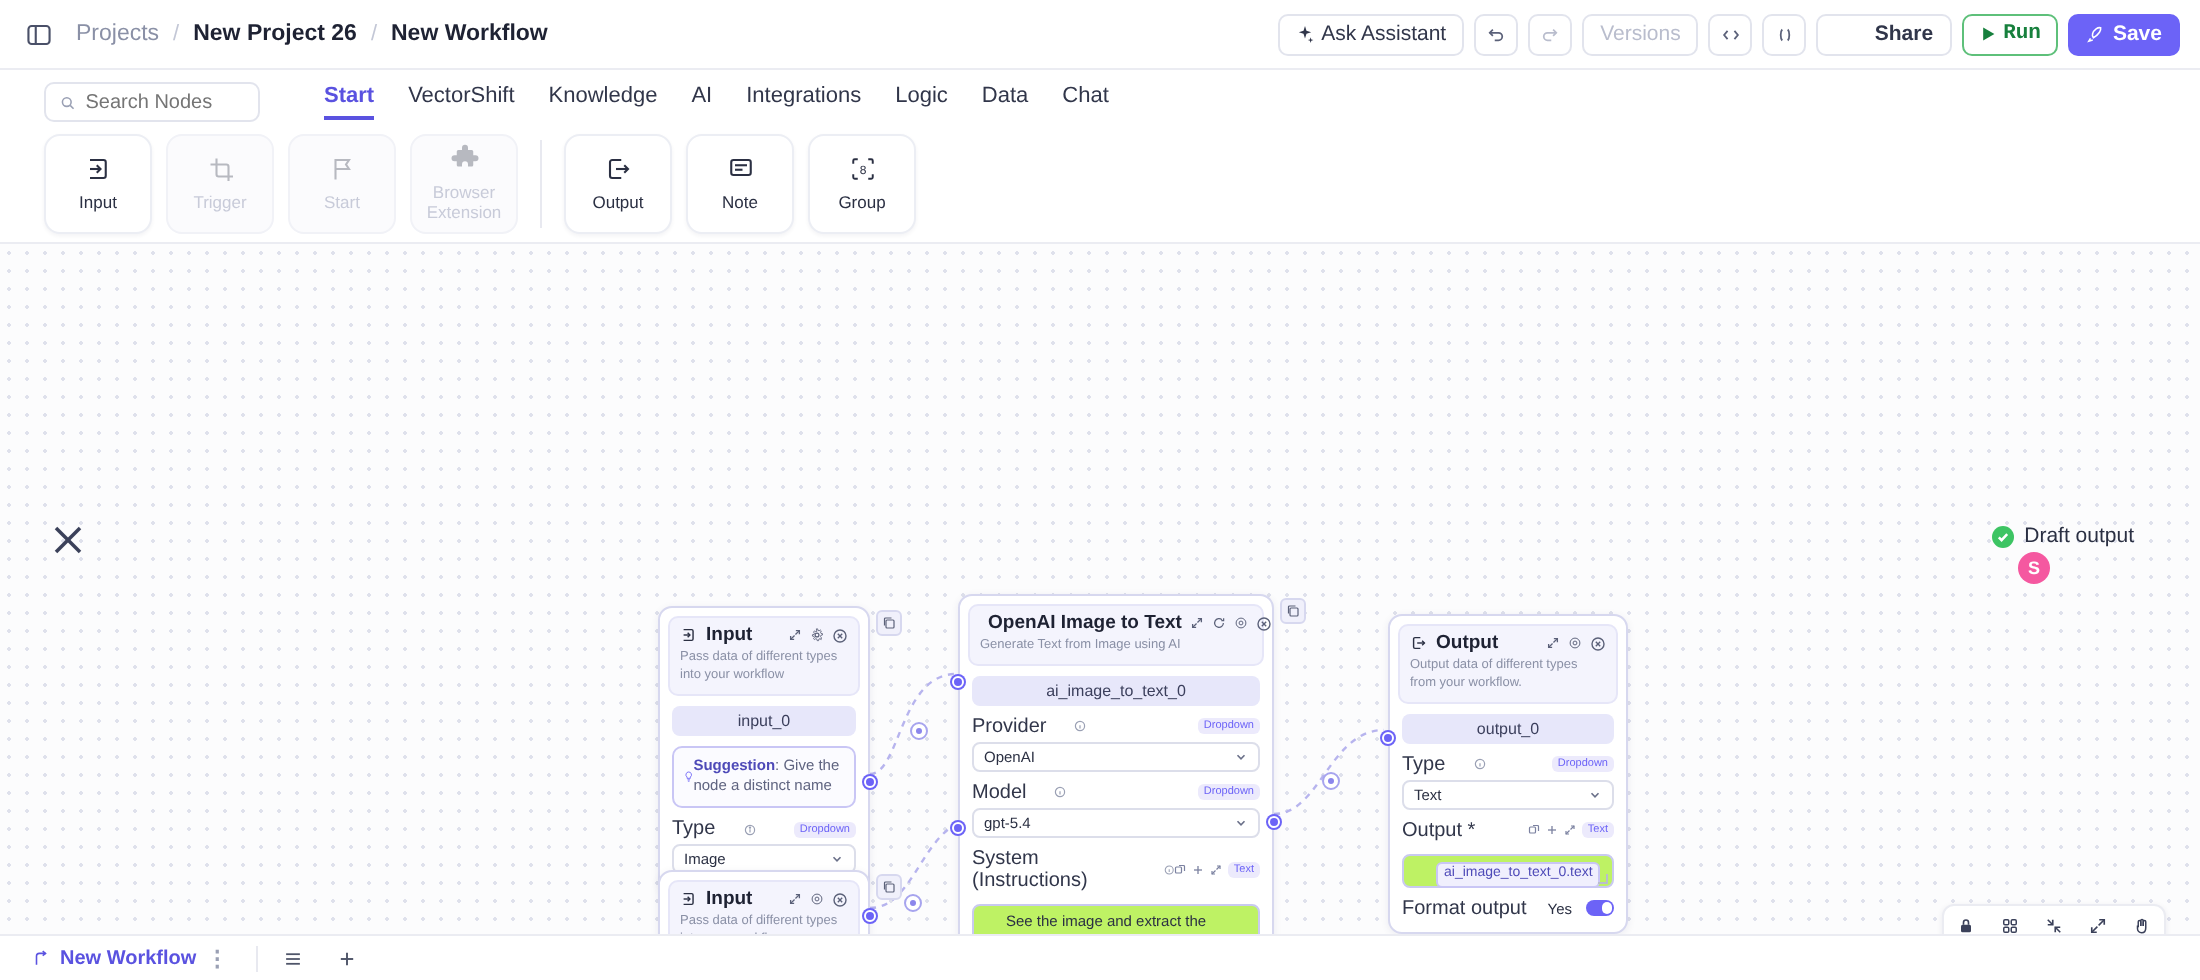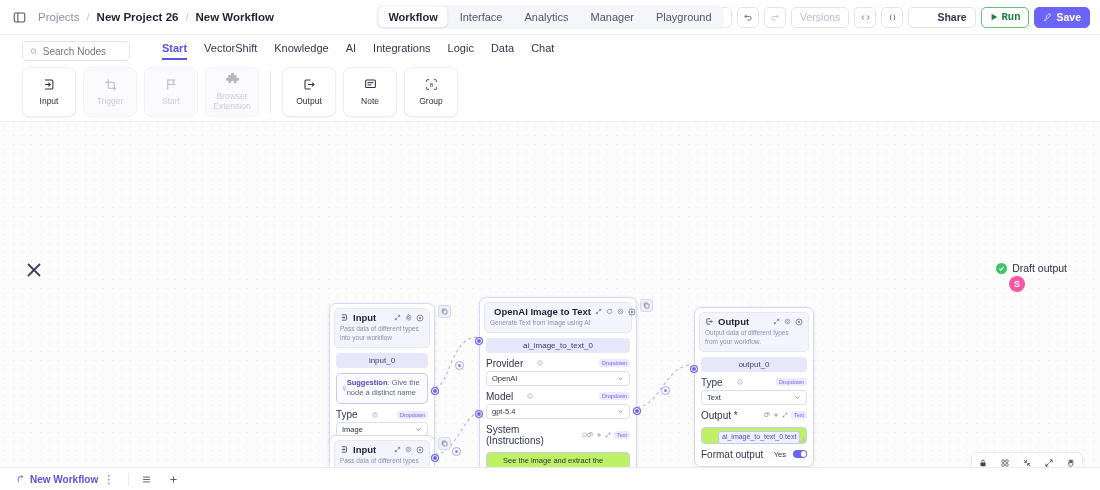--- a/index.html
+++ b/index.html
@@ -211,27 +211,20 @@
       </svg>
     </div>
     <div class="breadcrumb">
       <span class="bc-muted">Projects</span>
       <span class="bc-sep">/</span>
       <span class="bc-strong">New Project 26</span>
       <span class="bc-sep">/</span>
       <span class="bc-strong">New Workflow</span>
     </div>
 
-    <div class="tabs-center">
-      <div class="ctab active">Workflow</div>
-      <div class="ctab">Interface</div>
-      <div class="ctab">Analytics</div>
-      <div class="ctab">Manager</div>
-      <div class="ctab">Playground</div>
-    </div>
 
     <div class="top-right">
       <div class="tbtn">
         <svg width="9" height="9" viewBox="0 0 16 16" fill="currentColor">
           <path d="M8 0l1.3 4.2L13.5 5.5 9.3 6.8 8 11 6.7 6.8 2.5 5.5 6.7 4.2z"></path>
           <path d="M13 10l.6 1.9L15.5 12.5l-1.9.6L13 15l-.6-1.9L10.5 12.5l1.9-.6z"></path>
         </svg>
         <span>Ask Assistant</span>
       </div>
       <div class="tbtn icon-only">

